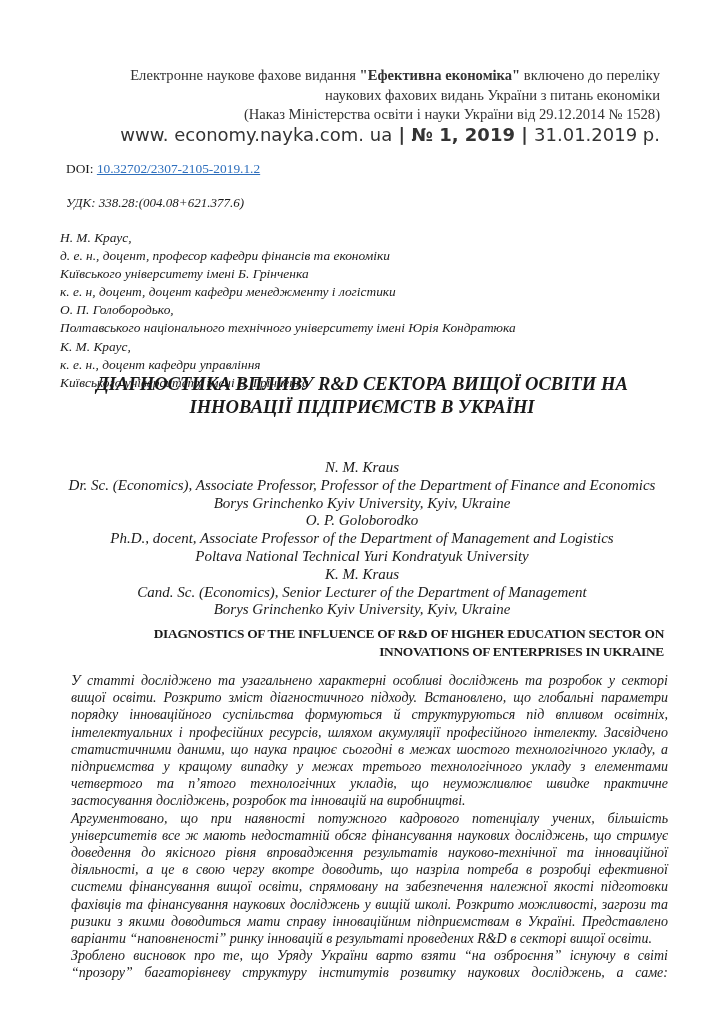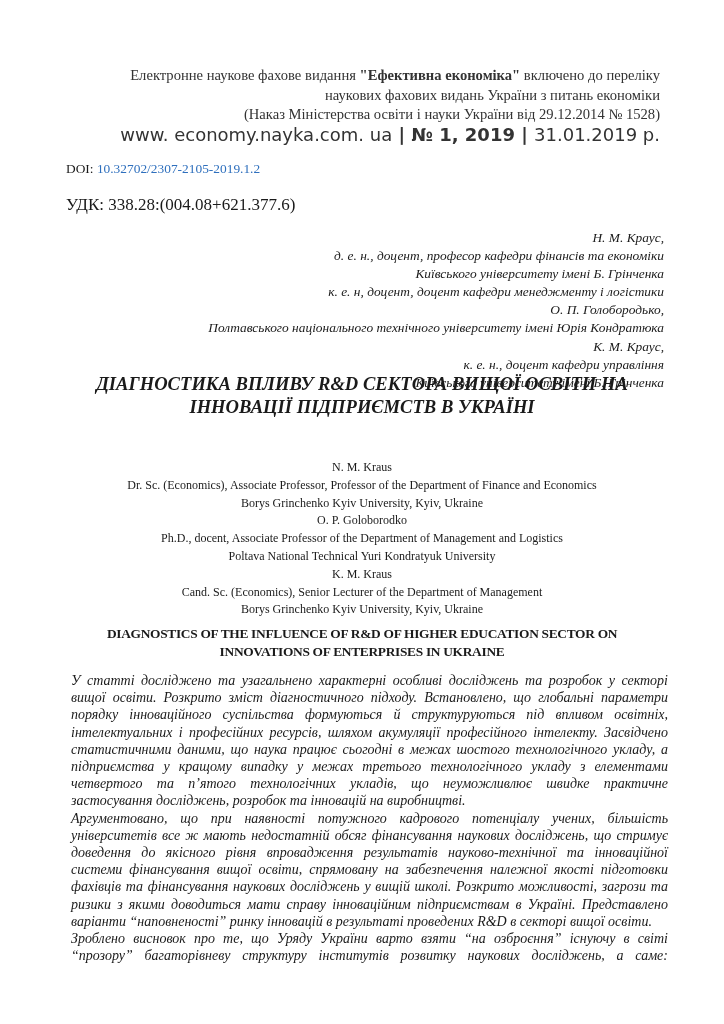--- a/index.html
+++ b/index.html
@@ -15,38 +15,38 @@
     }
     .journal-header .jline { white-space: nowrap; }
     .journal-header .jname { font-weight: bold; }
     .journal-header .site {
       font-family: "DejaVu Sans", "Liberation Sans", sans-serif;
       font-size: 18px; color: #333;
     }
     .journal-header .site b { font-weight: bold; }
 
     .doi { position: absolute; left: 66px; top: 161px; font-size: 13.4px; }
-    .doi a { color: #2e6fbd; }
-    .udk { position: absolute; left: 66px; top: 195px; font-size: 17px; }
+    .doi a { color: #2e6fbd; text-decoration: underline; }
+    .udk { position: absolute; left: 66px; top: 195px; font-size: 13px; font-style: italic; }
 
     .authors-ua {
       position: absolute; left: 60px; width: 604px; top: 229px;
-      text-align: right; font-style: italic; font-size: 13.4px; line-height: 18.1px;
+      text-align: left; font-style: italic; font-size: 13.4px; line-height: 18.1px;
     }
     .title-ua {
       position: absolute; left: 60px; width: 604px; top: 373px;
       text-align: center; font-weight: bold; font-size: 18.6px; line-height: 22.5px; font-style: italic;
     }
     .authors-en {
       position: absolute; left: 60px; width: 604px; top: 459px;
-      text-align: center; font-size: 12px; line-height: 17.8px;
+      text-align: center; font-style: italic; font-size: 15px; line-height: 17.8px;
     }
     .title-en {
       position: absolute; left: 60px; width: 604px; top: 625px;
-      text-align: center; font-weight: bold; font-size: 13.4px; line-height: 18.2px;
+      text-align: right; font-weight: bold; font-size: 13.4px; line-height: 18.2px;
       letter-spacing: -0.3px;
     }
     .abstract {
       position: absolute; left: 71px; width: 597px; top: 672px;
       font-style: italic; font-size: 14px; line-height: 17.2px;
       text-align: justify;
     }
     .abstract .jl { display: block; text-align: justify; text-align-last: justify; white-space: nowrap; }
     .abstract .ll { display: block; text-align: left; white-space: nowrap; font-style: italic; }
   </style>
@@ -107,20 +107,21 @@
     <span class="jl">вищої освіти. Розкрито зміст діагностичного підходу. Встановлено, що глобальні параметри</span>
     <span class="jl">порядку інноваційного суспільства формуються й структуруються під впливом освітніх,</span>
     <span class="jl">інтелектуальних і професійних ресурсів, шляхом акумуляції професійного інтелекту. Засвідчено</span>
     <span class="jl">статистичними даними, що наука працює сьогодні в межах шостого технологічного укладу, а</span>
     <span class="jl">підприємства у кращому випадку у межах третього технологічного укладу з елементами</span>
     <span class="jl">четвертого та п’ятого технологічних укладів, що неуможливлює швидке практичне</span>
     <span class="ll">застосування досліджень, розробок та інновацій на виробництві.</span>
     <span class="jl">Аргументовано, що при наявності потужного кадрового потенціалу учених, більшість</span>
     <span class="jl">університетів все ж мають недостатній обсяг фінансування наукових досліджень, що стримує</span>
     <span class="jl">доведення до якісного рівня впровадження результатів науково-технічної та інноваційної</span>
+    <span class="jl">діяльності, а це в свою чергу вкотре доводить, що назріла потреба в розробці ефективної</span>
     <span class="jl">системи фінансування вищої освіти, спрямовану на забезпечення належної якості підготовки</span>
     <span class="jl">фахівців та фінансування наукових досліджень у вищій школі. Розкрито можливості, загрози та</span>
     <span class="jl">ризики з якими доводиться мати справу інноваційним підприємствам в Україні. Представлено</span>
     <span class="ll">варіанти “наповненості” ринку інновацій в результаті проведених  R&amp;D в секторі вищої освіти.</span>
     <span class="jl">Зроблено висновок про те, що Уряду України варто взяти “на озброєння” існуючу в світі</span>
     <span class="jl">“прозору” багаторівневу структуру інститутів розвитку наукових досліджень, а саме:</span>
   </div>
 
 </div>
 

